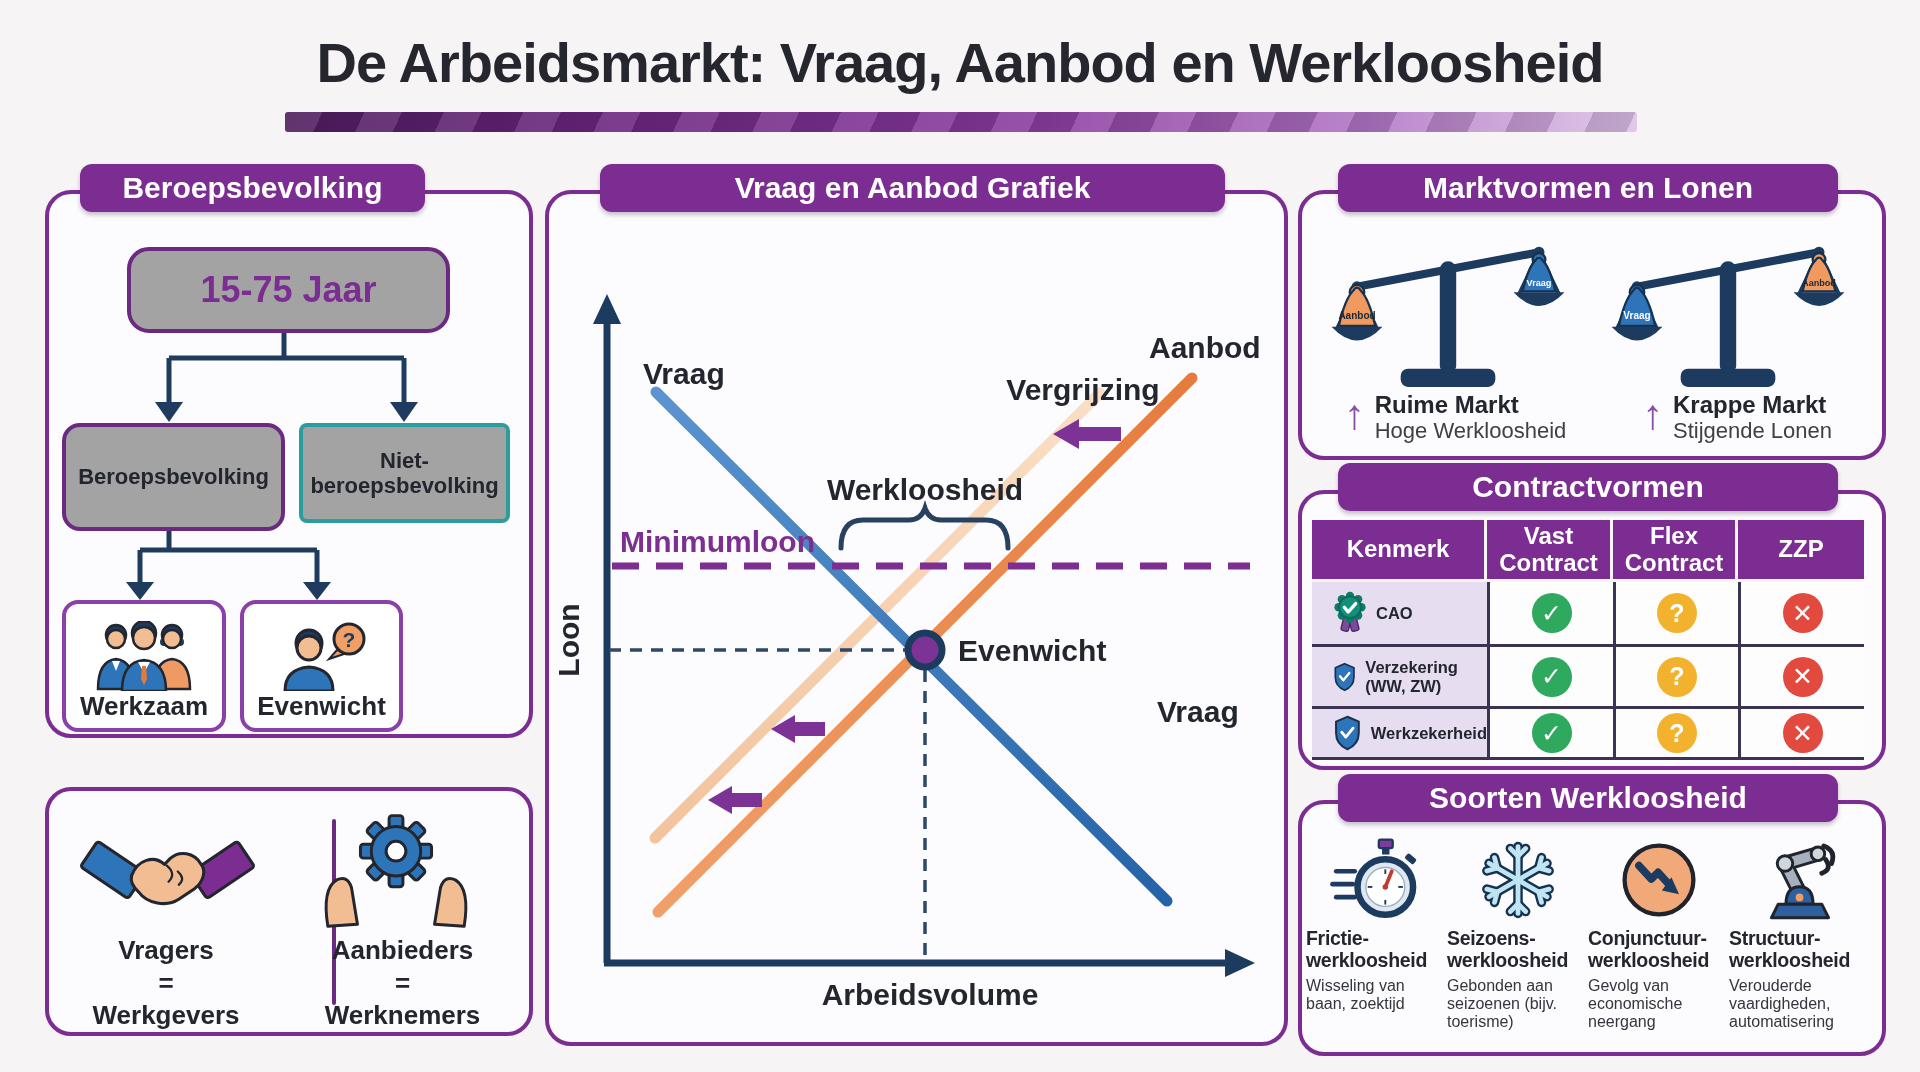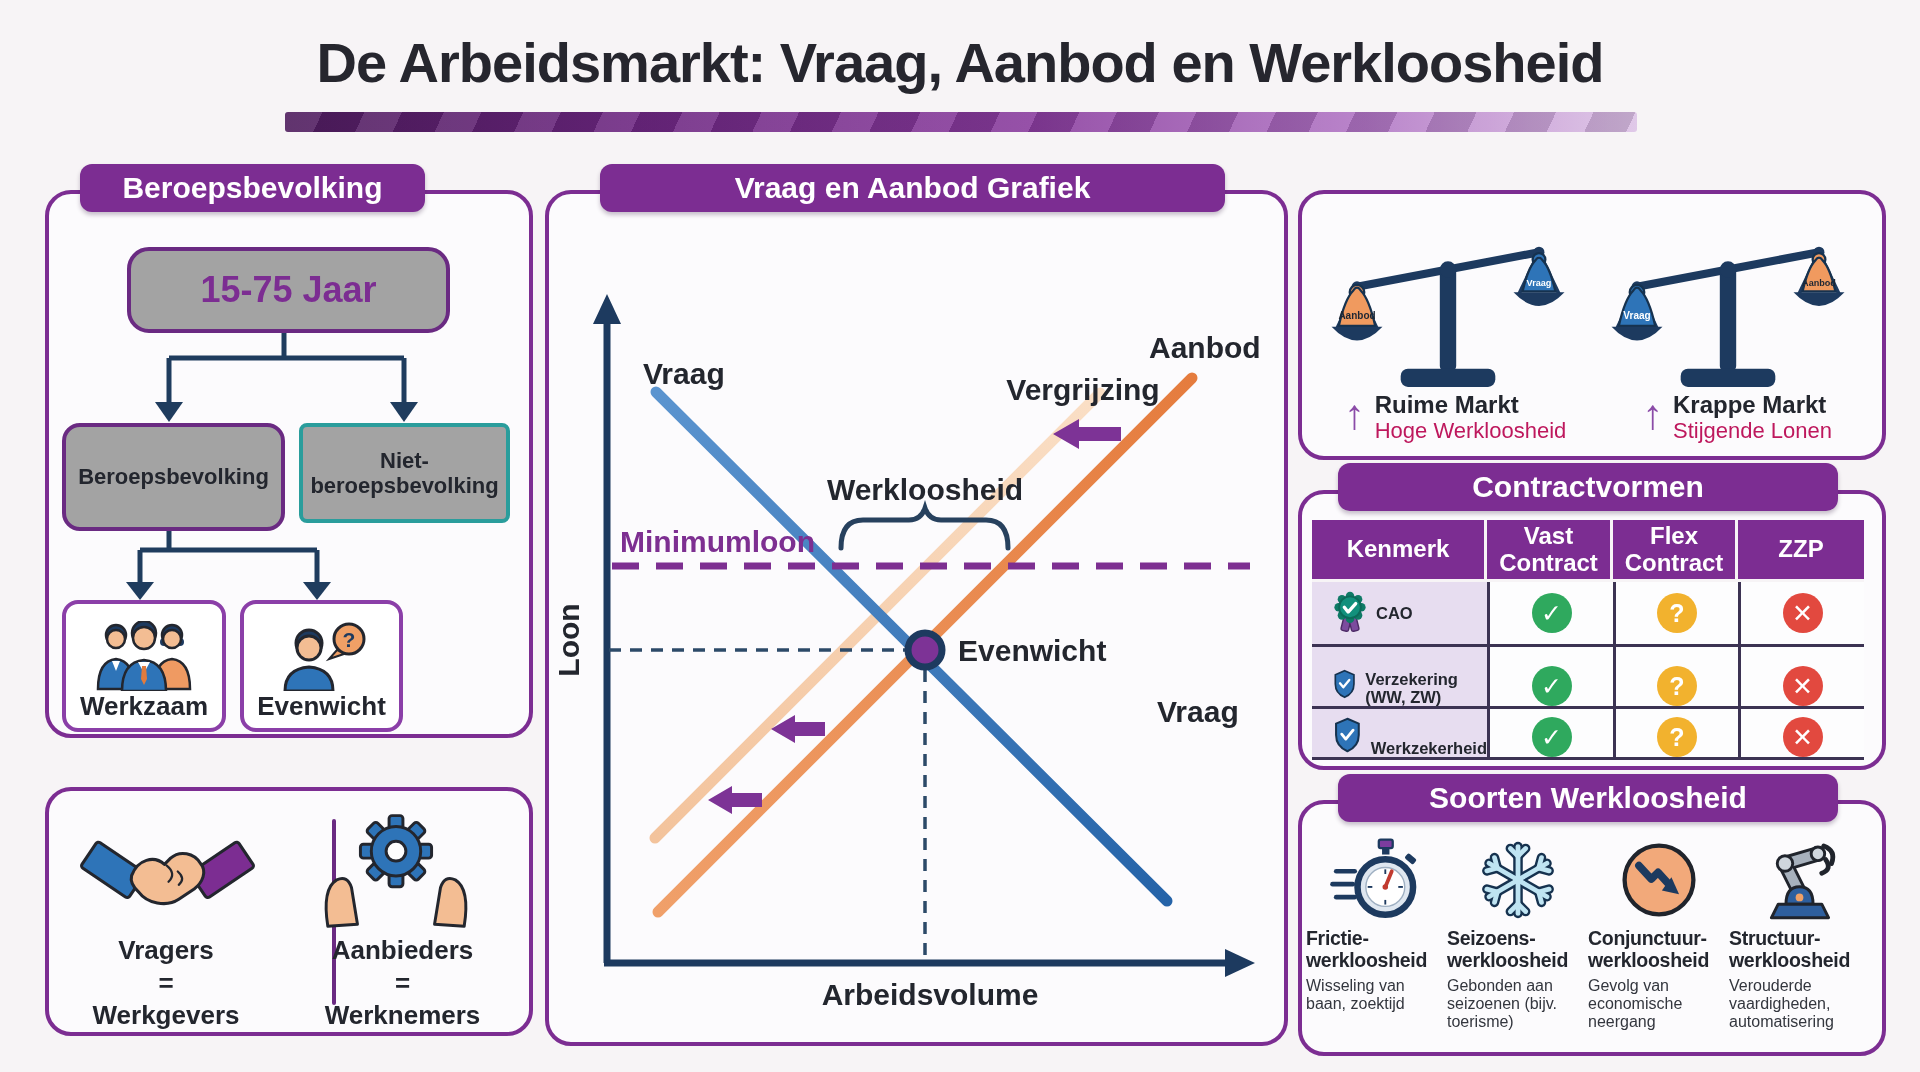--- a/index.html
+++ b/index.html
@@ -25,32 +25,32 @@
   .img-box{position:absolute;border:4px solid #8b3fa8;border-radius:16px;background:#fff;
         display:flex;flex-direction:column;align-items:center;justify-content:flex-end;padding-bottom:6px;}
   .img-box .cap{font-weight:700;font-size:26px;color:#23262e;}
   
   .role-col{position:absolute;text-align:center;font-weight:700;font-size:26px;line-height:1.25;color:#23262e;}
   #roles-divider{left:283px;top:28px;width:4px;height:186px;background:#6a2a82;border-radius:2px;position:absolute;}
   
   .scale-cap{position:absolute;display:flex;align-items:flex-start;gap:10px;justify-content:center;}
   .scale-cap .arrow{font-size:42px;line-height:1;color:#8b4ba8;font-weight:700;margin-top:2px;}
   .scale-cap .t1{font-size:24px;font-weight:800;color:#23262e;line-height:1.1;}
-  .scale-cap .t2{font-size:22px;font-weight:400;color:#be185d;line-height:1.2;}
+  .scale-cap .t2{font-size:22px;font-weight:400;color:#404040;line-height:1.2;}
   
   #contract-table{left:1312px;top:520px;width:552px;display:grid;
      grid-template-columns:175px 126px 125px 126px;grid-template-rows:62px 62px 62px 54px;}
   .th{background:#7c2d92;color:#fff;font-weight:700;font-size:24px;display:flex;align-items:center;
       justify-content:center;text-align:center;line-height:1.1;border-right:3px solid #f7f4f6;
       border-bottom:3px solid #f7f4f6;padding:0 4px;box-sizing:border-box;}
   .th.last{border-right:none;}
   .td{background:#fdfdfe;display:flex;align-items:center;justify-content:center;box-sizing:border-box;}
   .td.kenmerk{background:#e7ddf0;justify-content:flex-start;gap:8px;padding-left:20px;}
   .td.vline{border-left:3px solid #3c3353;}
-  .td.hline{border-top:3px solid #3c3353;align-items:flex-end;}
+  .td.hline{border-top:3px solid #3c3353;}
   .td.bline{border-bottom:3px solid #3c3353;}
   .td .lbl{font-weight:700;font-size:16.5px;color:#23262e;line-height:1.1;}
   .sym{width:40px;height:40px;border-radius:50%;display:flex;align-items:center;justify-content:center;
        color:#fff;font-weight:800;font-size:25px;}
   .sym-check{background:#2fa95e;}
   .sym-question{background:#f2b22e;}
   .sym-cross{background:#e2493f;}
   
   #unemp-items{left:1306px;top:836px;width:564px;display:flex;}
   .unemp-item{width:141px;text-align:left;}
@@ -240,20 +240,21 @@
     <text x="538" y="188" font-size="30" font-weight="bold" fill="#23262e" text-anchor="middle">Vergrijzing</text>
     <text x="75" y="340" font-size="30" font-weight="bold" fill="#7d2f91">Minimumloon</text>
     <text x="380" y="288" font-size="30" font-weight="bold" fill="#23262e" text-anchor="middle">Werkloosheid</text>
     <text x="413" y="449" font-size="30" font-weight="bold" fill="#23262e">Evenwicht</text>
     <text x="612" y="510" font-size="30" font-weight="bold" fill="#23262e">Vraag</text>
     <text x="34" y="428" font-size="30" font-weight="bold" fill="#23262e" text-anchor="middle" transform="rotate(-90 34 428)">Loon</text>
     <text x="385" y="793" font-size="30" font-weight="bold" fill="#23262e" text-anchor="middle">Arbeidsvolume</text>
   </svg>
 
   <div class="panel" style="left:1298px;top:190px;width:580px;height:262px;"></div>
+  <div class="banner" style="left:1338px;top:164px;width:500px;">Marktvormen en Lonen</div>
 
   <svg class="abs" style="left:1318px;top:214px;" width="260" height="182" viewBox="0 0 260 200">
     <rect x="121" y="55" width="18" height="118" rx="6" fill="#1d3a5f"></rect>
     <rect x="78" y="170" width="104" height="20" rx="8" fill="#1d3a5f"></rect>
     <line x1="30" y1="80" x2="230" y2="42" stroke="#1d3a5f" stroke-width="9" stroke-linecap="round"></line>
     <circle cx="130" cy="61" r="9" fill="#1d3a5f"></circle>
     <circle cx="30" cy="80" r="6" fill="#1d3a5f"></circle>
       <circle cx="230" cy="42" r="6" fill="#1d3a5f"></circle>
     <line x1="30" y1="80" x2="8" y2="126" stroke="#1d3a5f" stroke-width="4"></line>
     <line x1="30" y1="80" x2="52" y2="126" stroke="#1d3a5f" stroke-width="4"></line>

